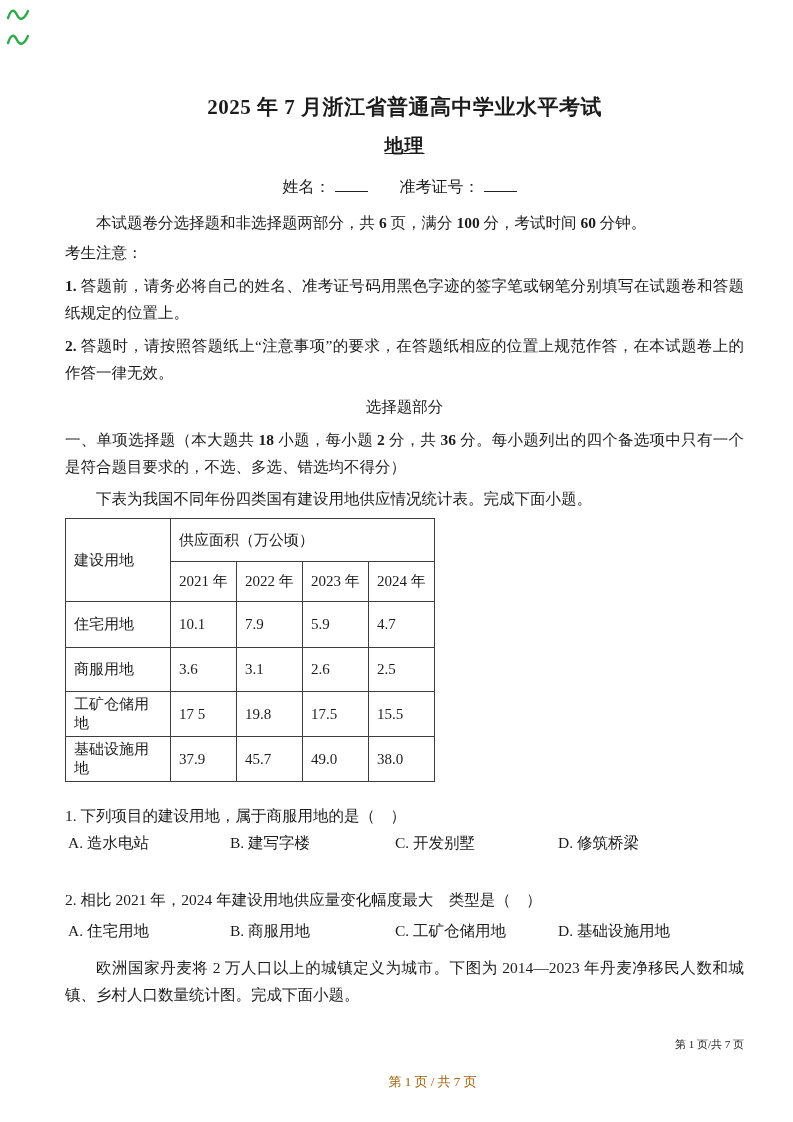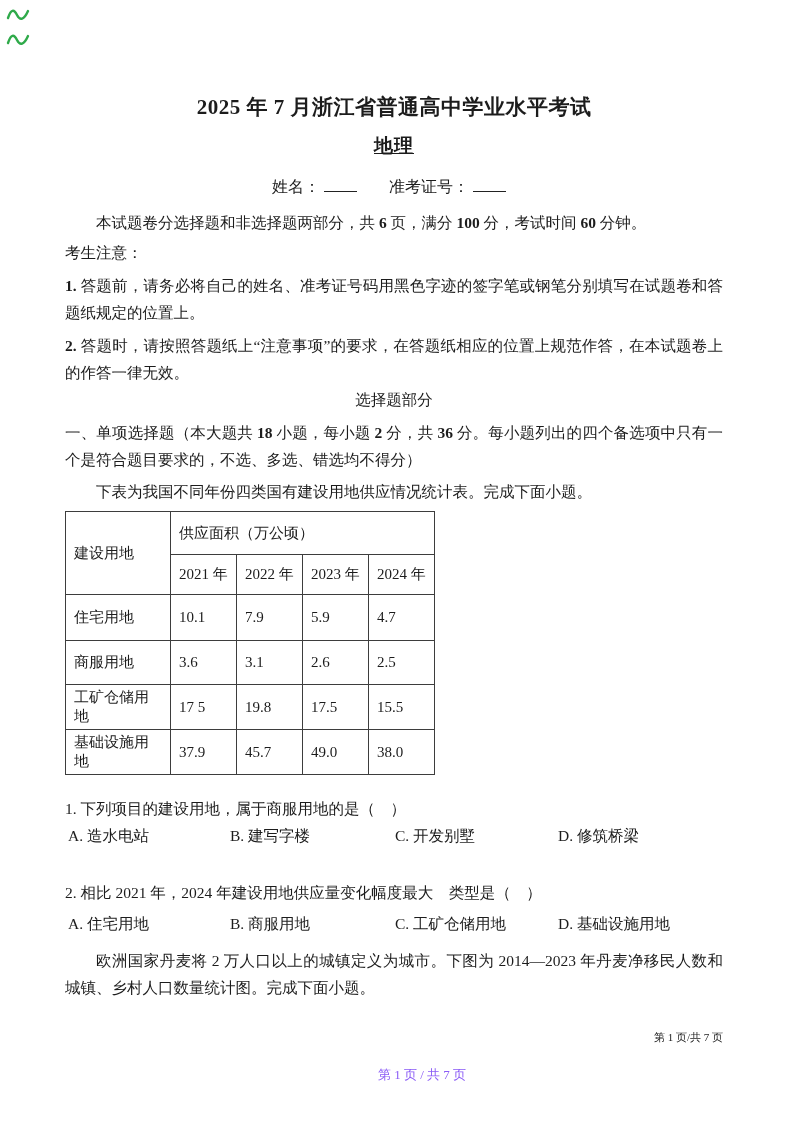--- a/index.html
+++ b/index.html
@@ -2,34 +2,34 @@
 <html><head>
 <meta charset="utf-8">
 <style>
   * { margin:0; padding:0; box-sizing:border-box; }
   html,body { background:#ffffff; }
   body {
     width:793px; height:1122px; overflow:hidden; position:relative;
     font-family:"Liberation Serif","DejaVu Serif",serif;
     color:#1c1c1c; font-size:15.5px;
   }
-  .content { padding:0 70px 0 65px; }
+  .content { padding:0 49px 0 65px; }
   .b { font-weight:bold; }
 
   .doc-title { margin-top:92px; font-size:21px; font-weight:bold; text-align:center; line-height:30px; letter-spacing:0.5px; }
   .doc-subject { margin-top:10px; font-size:19px; font-weight:bold; text-align:center; line-height:28px; letter-spacing:1px;text-decoration:underline; }
 
   .name-line { margin-top:13px; text-align:center; font-size:16px; line-height:27px; }
   .blank { display:inline-block; width:33px; height:5px; border-bottom:1.6px solid #222; margin:0 10px 0 4px; }
   .name-line .gap { display:inline-block; width:22px; }
 
   .p1 { margin-top:9px; line-height:27px; text-indent:2em; }
   .notice { margin-top:3px; line-height:27px; }
   .item { margin-top:6px; line-height:27px; text-align:justify; }
-  .part-title { line-height:27px; text-align:center; }
+  .part-title { margin-top:7px; line-height:27px; text-align:center; }
   .instr { margin-top:6px; line-height:27px; text-align:justify; }
   .passage1 { margin-top:5px; line-height:27px; text-indent:2em; }
 
   table.data { margin-top:6px; border-collapse:collapse; font-size:15px; }
   table.data td { border:1.4px solid #3d3d3d; padding:0 8px; vertical-align:middle; text-align:left; }
   .c1 { width:105px; }
   .cy { width:66px; }
   .hr1 td { height:43px;margin-left:32px; }
   .hr2 td { height:40px; }
   .dr0 td { height:46px; }
@@ -38,21 +38,21 @@
   .dr3 td { height:45px; }
 
   .question { margin-top:20px; line-height:27px; }
   .q2 { margin-top:30px; }
   .options { line-height:27px; display:grid; grid-template-columns:162px 165px 163px 1fr; padding-left:3px; }
   .opts2 { margin-top:4px; }
 
   .passage2 { margin-top:10px; line-height:27px; text-indent:2em; text-align:justify; }
 
   .page-line { margin-top:23px; text-align:right; font-size:11px; line-height:27px; }
-  .footer-line { margin-top:11px; text-align:center; font-size:13px; color:#8b5cf6; line-height:25px; transform:translateX(28px); }
+  .footer-line { margin-top:11px; text-align:center; font-size:13px; color:#a16207; line-height:25px; transform:translateX(28px); }
 
   .watermark { position:absolute; left:6px; }
   .wm1 { top:6px; }
   .wm2 { top:30px; }
 </style>
 </head>
 <body>
 
 <svg class="watermark wm1" width="24" height="18" viewBox="0 0 24 18">
   <path d="M2,12 C5,3 8,3 11,9 C14,15 18,14 22,5" fill="none" stroke="#2faa4a" stroke-width="2.4" stroke-linecap="round"></path>

